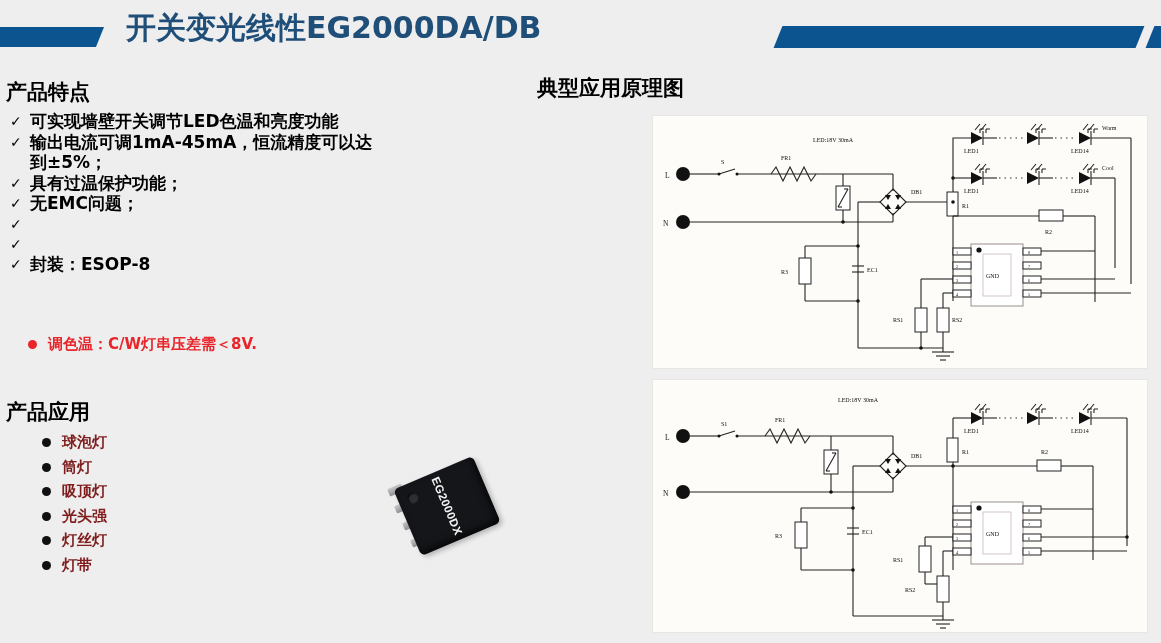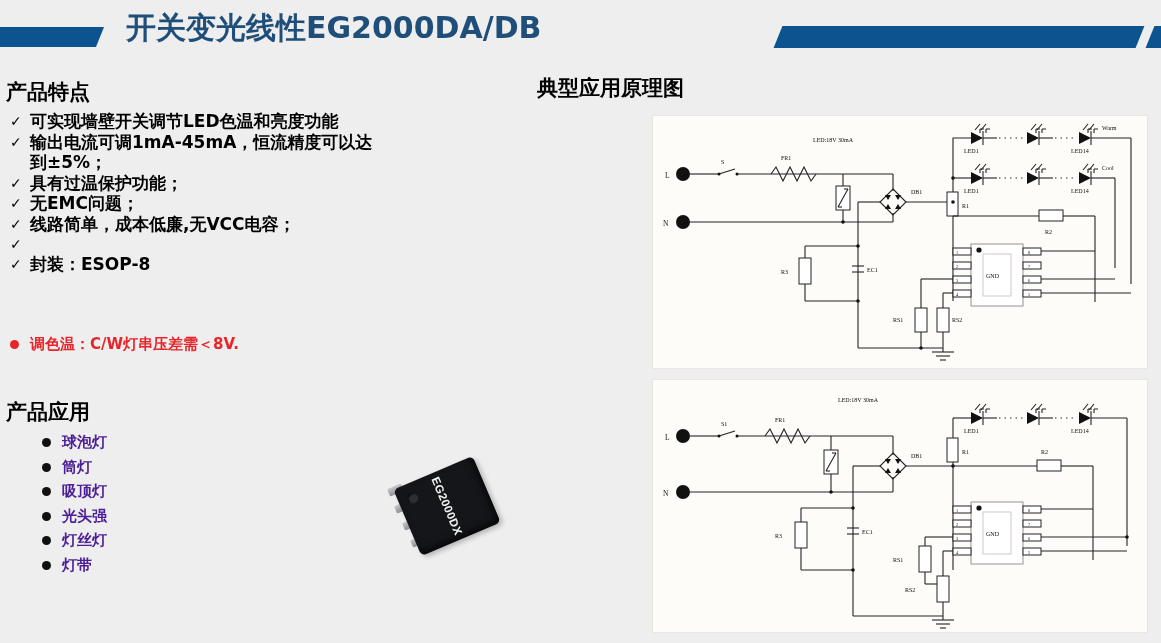--- a/index.html
+++ b/index.html
@@ -49,21 +49,21 @@
   .feat-row{display:flex;align-items:flex-start;margin-bottom:1px;}
   .feat-check{
     width:24px;flex:0 0 24px;color:#000;font-size:14px;line-height:19px;
     text-align:left;padding-left:4px;box-sizing:border-box;
   }
   .feat-text{
     font-size:17px;font-weight:bold;color:#000;line-height:19.5px;
     font-family:"DejaVu Sans","Liberation Sans",sans-serif;
   }
   .feat-note{
-    position:absolute;left:6px;top:335px;display:flex;align-items:flex-start;
+    position:absolute;left:24px;top:335px;display:flex;align-items:flex-start;
   }
   .note-dot{
     width:24px;flex:0 0 24px;padding-left:4px;box-sizing:border-box;
   }
   .note-dot span{
     display:inline-block;width:9px;height:9px;border-radius:50%;
     background:#e8252a;margin-top:5px;
   }
   .note-text{
     font-size:15px;font-weight:bold;color:#e8252a;line-height:19px;
@@ -72,21 +72,21 @@
 
   
   .apps{position:absolute;left:36px;top:432px;}
   .app-row{display:flex;align-items:flex-start;margin-bottom:4.5px;}
   .app-dot{width:26px;flex:0 0 26px;padding-left:6px;box-sizing:border-box;}
   .app-dot span{
     display:inline-block;width:9px;height:9px;border-radius:50%;
     background:#101010;margin-top:6px;
   }
   .app-text{
-    font-size:15px;font-weight:bold;color:#4c1d95;line-height:20px;
+    font-size:15px;font-weight:bold;color:#7f1d1d;line-height:20px;
     font-family:"DejaVu Sans","Liberation Sans",sans-serif;
   }
 
   
   .chip-wrap{position:absolute;left:378px;top:448px;width:140px;height:126px;}
   .chip-body{
     position:absolute;left:26px;top:22px;width:86px;height:72px;
     background:#15161a;border-radius:5px;
     transform:rotate(-23deg);
     box-shadow:inset -3px -4px 7px rgba(0,0,0,.65), 2px 3px 5px rgba(0,0,0,.25);
@@ -156,21 +156,20 @@
   <div class="feat-row">
     <div class="feat-check">✓</div>
     <div class="feat-text">具有过温保护功能；</div>
   </div>
   <div class="feat-row">
     <div class="feat-check">✓</div>
     <div class="feat-text">无EMC问题；</div>
   </div>
   <div class="feat-row">
     <div class="feat-check">✓</div>
-    <div class="feat-text">线路简单，成本低廉,无VCC电容；</div>
   </div>
   <div class="feat-row">
     <div class="feat-check">✓</div>
   </div>
   <div class="feat-row">
     <div class="feat-check">✓</div>
     <div class="feat-text">封装：ESOP-8</div>
   </div>
 </div>
 

